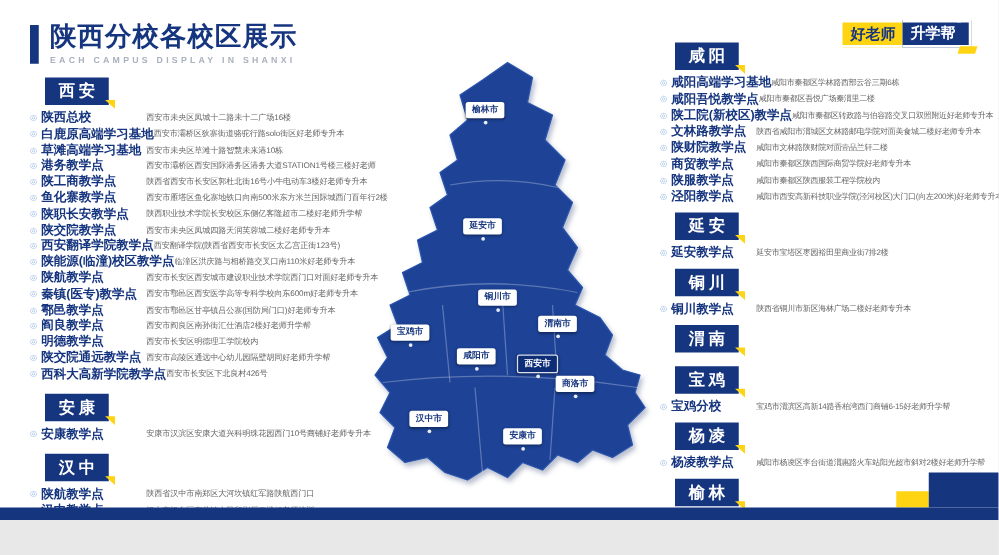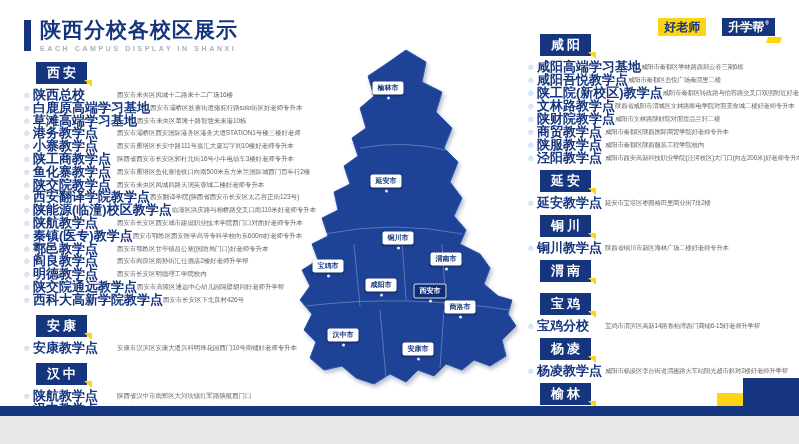--- a/index.html
+++ b/index.html
@@ -5,42 +5,42 @@
   html,body{margin:0;padding:0;background:#e8e8e8;}
   .page{position:relative;width:799px;height:416px;background:#ffffff;overflow:hidden;
         font-family:Liberation Sans, sans-serif;}
 
   
   .title-block{position:absolute;left:24px;top:18px;display:flex;align-items:flex-start;}
   .title-accent{width:7px;height:31px;background:#16357f;margin-right:9px;margin-top:2px;}
   .page-title{margin:0;font-size:21px;line-height:24px;font-weight:bold;color:#16357f;letter-spacing:1px;}
   .page-subtitle{font-size:7px;color:#a9b1bd;letter-spacing:2.6px;margin-top:3px;font-weight:bold;}
 
-  .logo{position:absolute;right:22px;top:16px;display:flex;height:22px;gap:16px;}
+  .logo{position:absolute;right:22px;top:16px;display:flex;height:22px;}
   .logo-yellow{background:#ffd513;color:#16357f;font-weight:bold;font-size:12px;
                display:flex;align-items:center;padding:0 6px;border:2px solid #fff;border-right:none;}
   .logo-blue{position:relative;background:#16357f;color:#fff;font-weight:bold;font-size:12px;
-             display:flex;align-items:center;padding:0 6px;border:2px solid #fff;border-left:none;}
+             display:flex;padding:0 6px;border:2px solid #fff;border-left:none;}
   .logo-blue sup{font-size:5px;margin-left:1px;transform:translateY(-4px);}
   .logo-step1{position:absolute;right:-6px;bottom:-7px;width:14px;height:6px;background:#ffd513;transform:skewX(-18deg);}
 
   
   .col{position:absolute;}
   #left-col{left:24px;top:62px;width:274px;}
   #right-col{left:528px;top:34px;width:268px;}
   .section{margin-bottom:9px;}
   #right-col .section{margin-bottom:6px;}
   .section-chip{position:relative;display:inline-block;background:#16357f;color:#fff;
                 font-size:13px;font-weight:bold;letter-spacing:3px;padding:2px 8px 2px 11px;margin-bottom:5px;margin-left:12px;}
   .section-chip::after{content:"";position:absolute;right:-5px;bottom:-3px;width:0;height:0;
                 border-top:7px solid #ffd513;border-left:8px solid transparent;}
   .row{display:flex;align-items:flex-start;line-height:12px;margin-bottom:0.8px;}
   #right-col .row{line-height:12px;margin-bottom:1px;}
   .bullet{color:#8ab1e0;font-size:6.5px;width:9px;flex:0 0 9px;line-height:12px;}
-  .label{flex:0 0 84px;font-size:13px;font-weight:bold;color:#16357f;white-space:nowrap;}
+  .label{flex:0 0 84px;font-size:10px;font-weight:bold;color:#16357f;white-space:nowrap;}
   #right-col .label{flex:0 0 68px;}
   .addr{font-size:6.5px;color:#666;white-space:nowrap;letter-spacing:-0.1px;}
   #right-col .addr{font-size:6.4px;letter-spacing:-0.2px;}
 
   
   #map{position:absolute;left:294px;top:48px;width:242px;height:386px;}
   #map svg{position:absolute;left:0;top:0;filter:drop-shadow(2px 3px 2px rgba(16,38,92,.30));}
   .city-chip{position:absolute;transform:translate(-50%,-50%);background:#fff;color:#16357f;
              font-size:7px;font-weight:bold;padding:1px 5px 2px;border-radius:2px;white-space:nowrap;
              box-shadow:0 1px 2px rgba(0,0,0,.35);}
@@ -88,30 +88,30 @@
         </div><div class="row">
           <span class="bullet">◎</span>
           <span class="label">草滩高端学习基地</span>
           <span class="addr">西安市未央区草滩十路智慧未来港10栋</span>
         </div><div class="row">
           <span class="bullet">◎</span>
           <span class="label">港务教学点</span>
           <span class="addr">西安市灞桥区西安国际港务区港务大道STATION1号楼三楼好老师</span>
         </div><div class="row">
           <span class="bullet">◎</span>
-          <span class="label">小寨教学点</span>
-          <span class="addr">西安市雁塔区长安中路111号嘉汇大厦写字间10楼好老师专升本</span>
-        </div><div class="row">
-          <span class="bullet">◎</span>
           <span class="label">陕工商教学点</span>
           <span class="addr">陕西省西安市长安区郭杜北街16号小牛电动车3楼好老师专升本</span>
         </div><div class="row">
           <span class="bullet">◎</span>
           <span class="label">鱼化寨教学点</span>
           <span class="addr">西安市雁塔区鱼化寨地铁口向南500米东方米兰国际城西门百年行2楼</span>
+        </div><div class="row">
+          <span class="bullet">◎</span>
+          <span class="label">陕职长安教学点</span>
+          <span class="addr">陕西职业技术学院长安校区东侧亿客隆超市二楼好老师升学帮</span>
         </div><div class="row">
           <span class="bullet">◎</span>
           <span class="label">陕交院教学点</span>
           <span class="addr">西安市未央区凤城四路天润芙蓉城二楼好老师专升本</span>
         </div><div class="row">
           <span class="bullet">◎</span>
           <span class="label">西安翻译学院教学点</span>
           <span class="addr">西安翻译学院(陕西省西安市长安区太乙宫正街123号)</span>
         </div><div class="row">
           <span class="bullet">◎</span>

